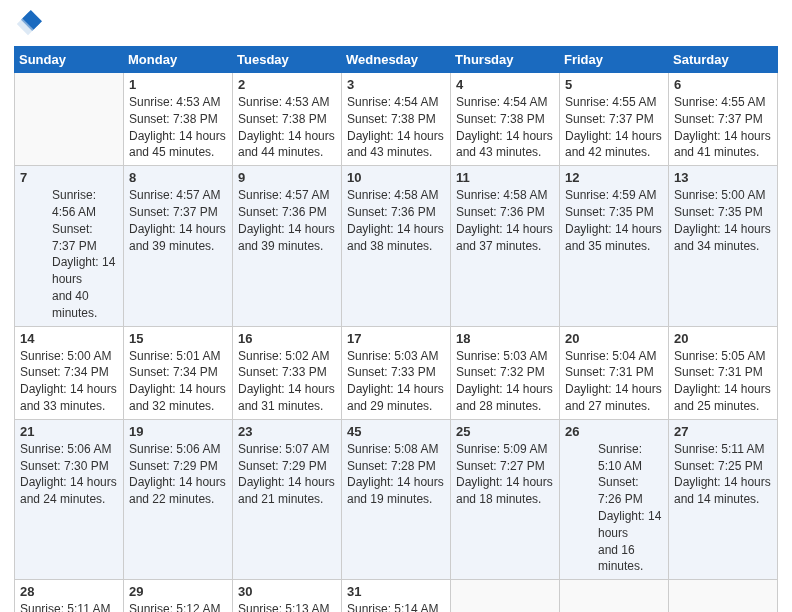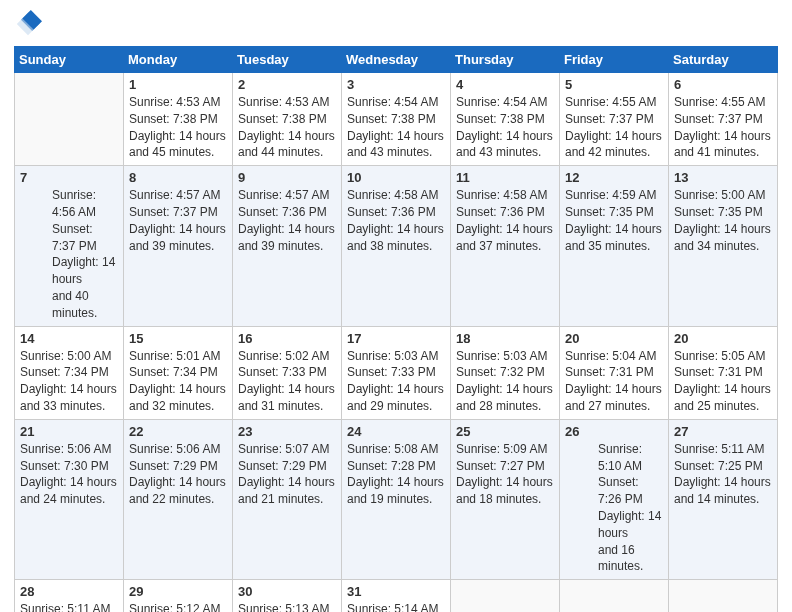--- a/index.html
+++ b/index.html
@@ -280,35 +280,35 @@
         </tr>
         <tr class="alt-row">
           <td>
             <span class="day-number">21</span>
             <div class="day-info" style="white-space: pre-line;">Sunrise: 5:06 AM
 Sunset: 7:30 PM
 Daylight: 14 hours
 and 24 minutes.</div>
           </td>
           <td>
-            <span class="day-number">22</span>
+            <span class="day-number">19</span>
             <div class="day-info" style="white-space: pre-line;">Sunrise: 5:06 AM
 Sunset: 7:29 PM
 Daylight: 14 hours
 and 22 minutes.</div>
           </td>
           <td>
             <span class="day-number">23</span>
             <div class="day-info" style="white-space: pre-line;">Sunrise: 5:07 AM
 Sunset: 7:29 PM
 Daylight: 14 hours
 and 21 minutes.</div>
           </td>
           <td>
-            <span class="day-number">24</span>
+            <span class="day-number">45</span>
             <div class="day-info" style="white-space: pre-line;">Sunrise: 5:08 AM
 Sunset: 7:28 PM
 Daylight: 14 hours
 and 19 minutes.</div>
           </td>
           <td>
             <span class="day-number">25</span>
             <div class="day-info" style="white-space: pre-line;">Sunrise: 5:09 AM
 Sunset: 7:27 PM
 Daylight: 14 hours

